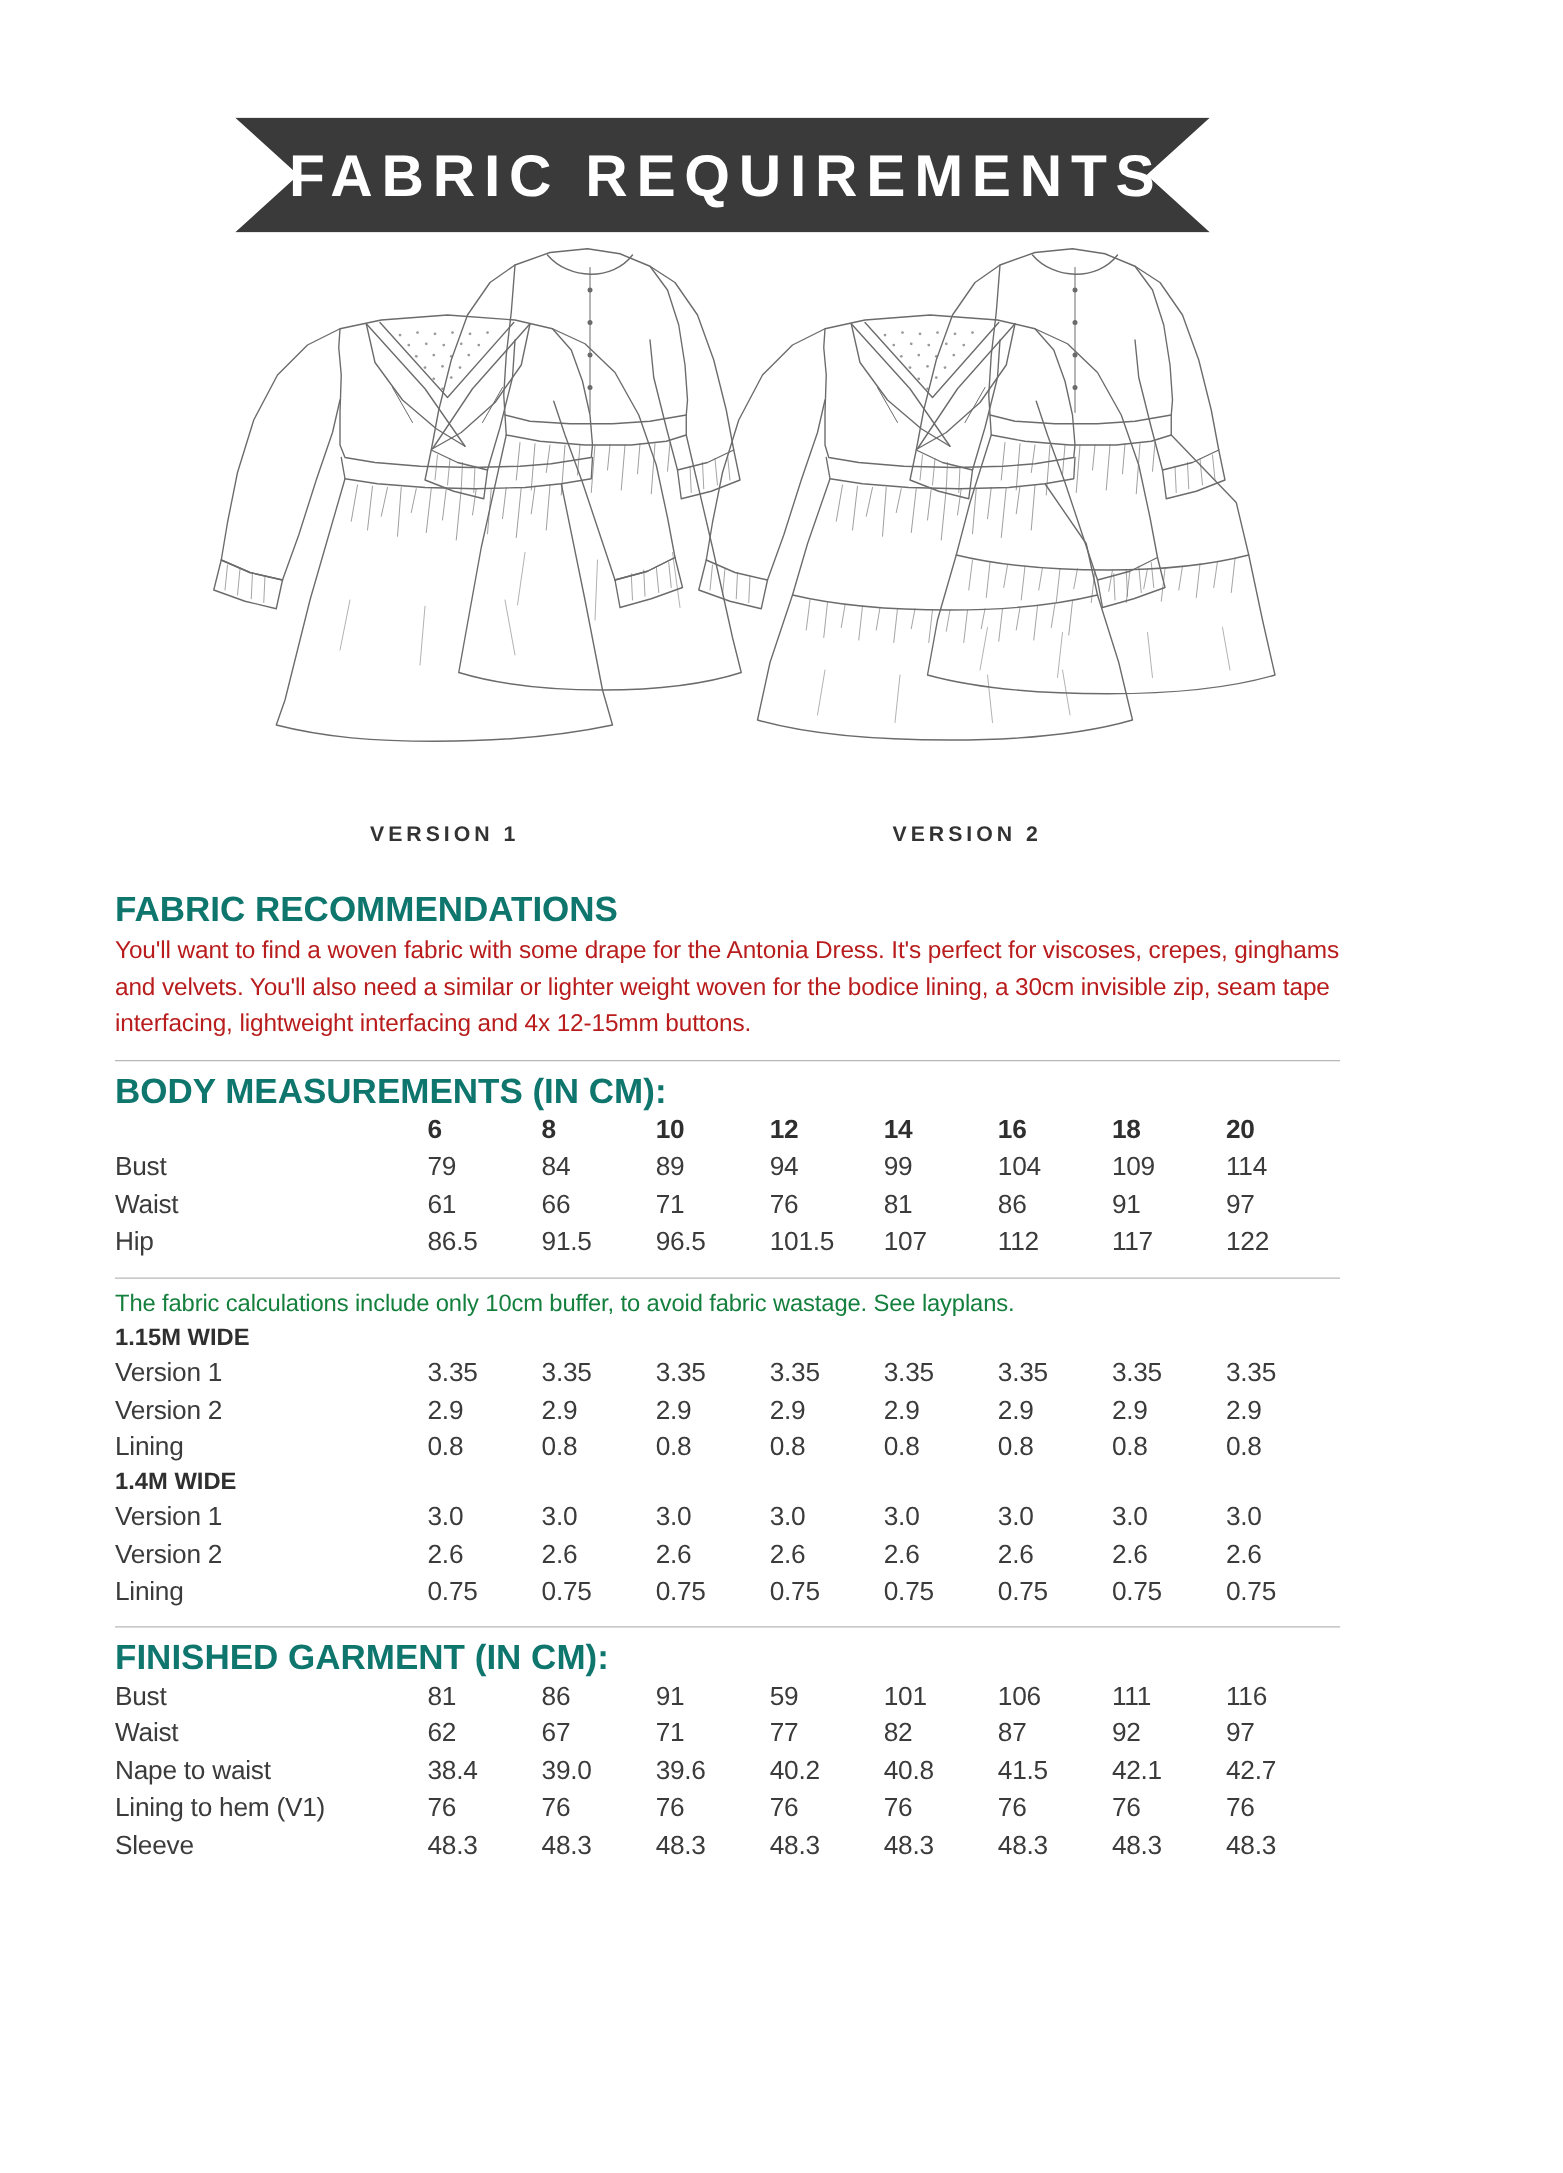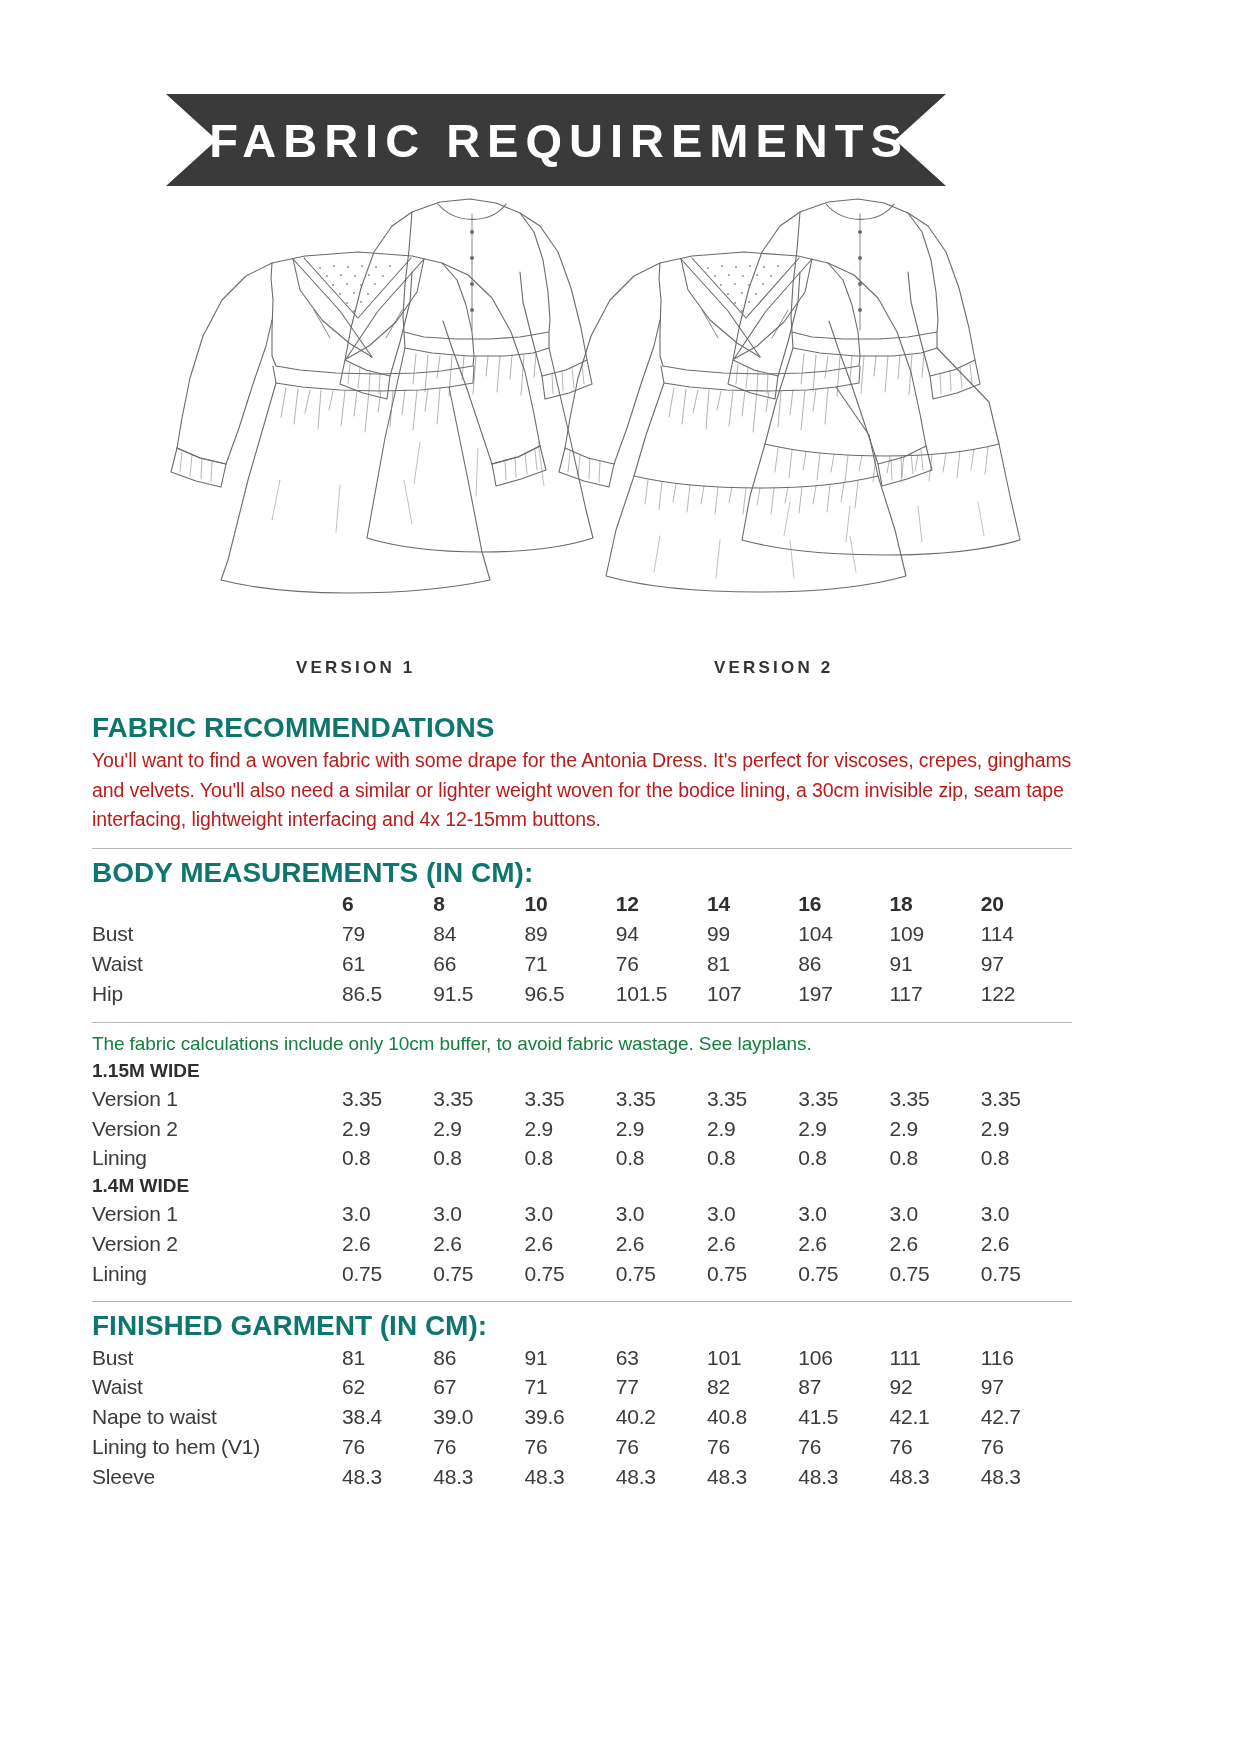--- a/index.html
+++ b/index.html
@@ -12,21 +12,21 @@
     height: 1738px;
     font-family: "Liberation Sans", sans-serif;
     color: #333333;
     position: relative;
     overflow: hidden;
   }
 
   
   .banner-wrap {
     position: absolute;
-    left: 166px;
+    left: 188px;
     top: 94px;
     width: 780px;
     height: 92px;
   }
   .banner-shape {
     position: absolute;
     inset: 0;
     background: #3a3a3a;
     -webkit-clip-path: polygon(0% 0%, 100% 0%, 100% 0%, 93.5% 50%, 100% 100%, 100% 100%, 0% 100%, 6.5% 50%);
     clip-path: polygon(0% 0%, 100% 0%, 93.5% 50%, 100% 100%, 0% 100%, 6.5% 50%);
@@ -601,21 +601,21 @@
           <td>91</td>
           <td>97</td>
         </tr>
         <tr>
           <td class="rowlabel">Hip</td>
           <td>86.5</td>
           <td>91.5</td>
           <td>96.5</td>
           <td>101.5</td>
           <td>107</td>
-          <td>197</td>
+          <td>112</td>
           <td>117</td>
           <td>122</td>
         </tr>
       </tbody>
     </table>
   </section>
 
   <hr class="rule">
 
   <section>
@@ -737,21 +737,21 @@
           <col class="data-col">
           <col class="data-col">
           <col class="data-col">
       </colgroup>
       <tbody>
         <tr>
           <td class="rowlabel">Bust</td>
           <td>81</td>
           <td>86</td>
           <td>91</td>
-          <td>63</td>
+          <td>59</td>
           <td>101</td>
           <td>106</td>
           <td>111</td>
           <td>116</td>
         </tr>
         <tr>
           <td class="rowlabel">Waist</td>
           <td>62</td>
           <td>67</td>
           <td>71</td>

